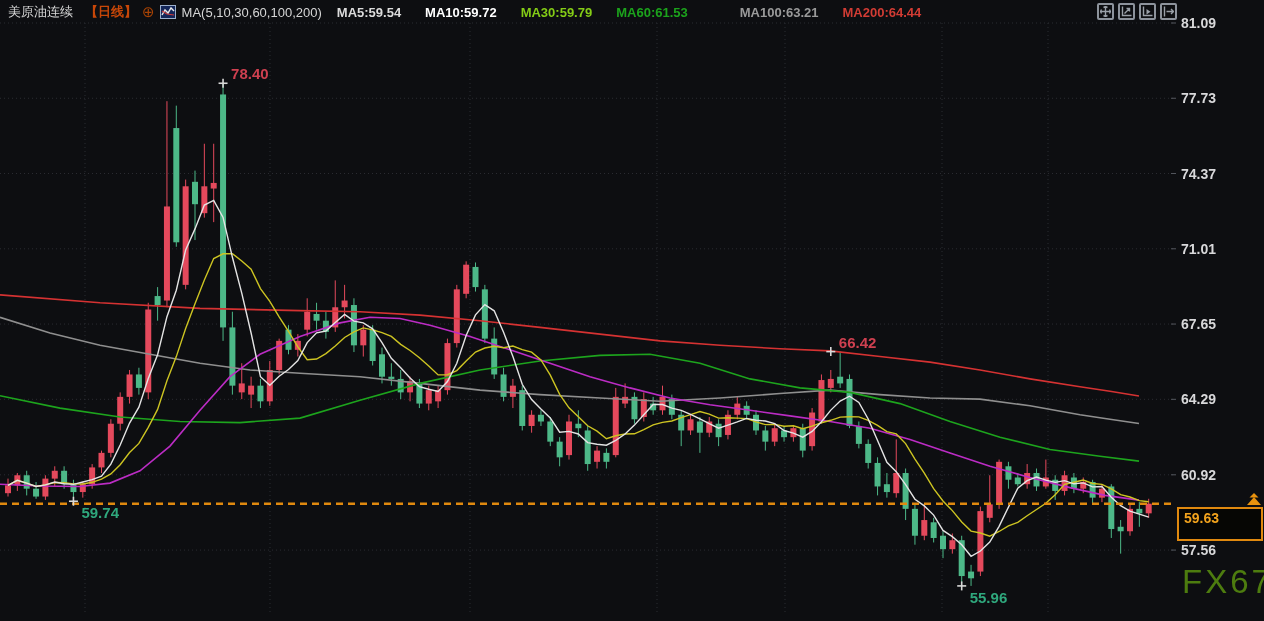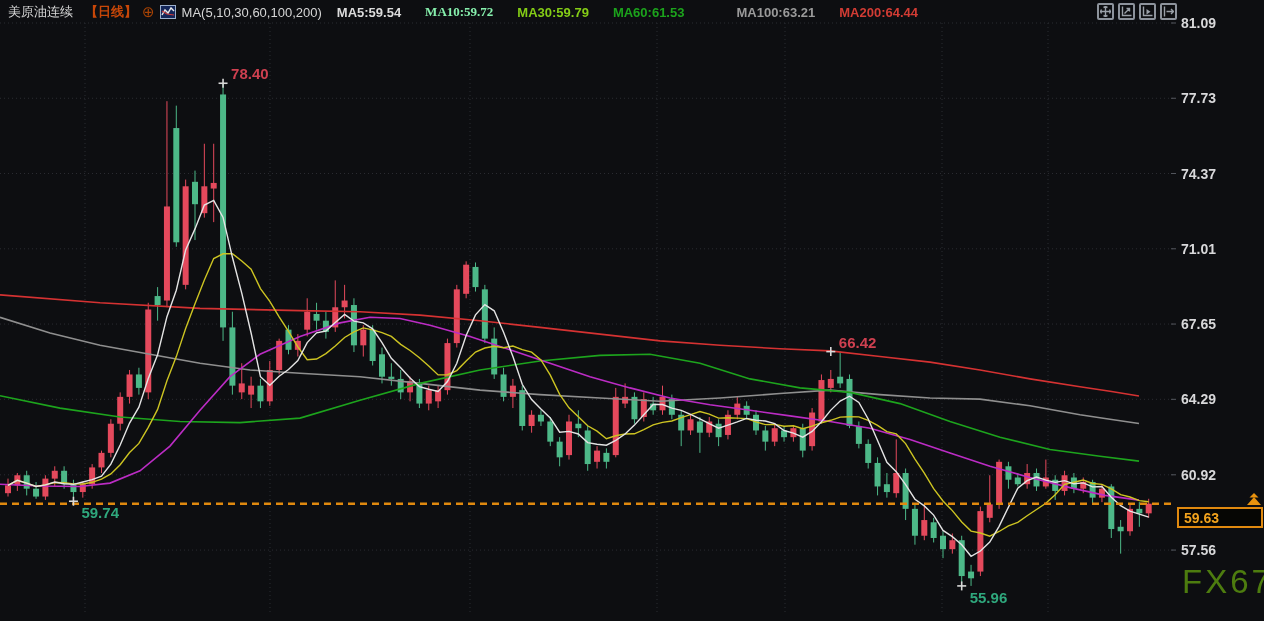--- a/index.html
+++ b/index.html
@@ -10,21 +10,21 @@
        padding-left:8px;font-size:13px;color:#d6d6d6;z-index:4;white-space:nowrap;}
   .hdr .sym{color:#dadada;font-weight:normal;}
   .hdr .period{color:#c84708;font-weight:bold;margin-left:12px;}
   .hdr .plus-ico{color:#a84304;font-size:15px;margin:0 5px;}
   .hdr .chart-ico{margin-right:6px;display:inline-flex;}
   .hdr .ma-param{color:#d6d6d6;margin-right:2px;}
   .hdr .ma-item{margin-right:11px;font-weight:bold;padding-left:13px;}
   .tools{position:absolute;top:3px;left:1097px;display:flex;gap:4px;z-index:4;}
   .tool{width:17px;height:17px;border:2px solid #8d939c;border-radius:2px;background:transparent;
         display:flex;align-items:center;justify-content:center;padding:0;cursor:pointer;}
-  .pricebox{position:absolute;left:1177px;top:507px;width:86px;height:21px;z-index:3;
+  .pricebox{position:absolute;left:1177px;top:507px;width:86px;height:34px;z-index:3;
         border:2px solid #e0890f;background:#060604;color:#f2a31d;font-size:14px;font-weight:bold;
         line-height:18px;padding-left:5px;box-sizing:border-box;}
   .uparrow{position:absolute;left:1246px;top:493px;z-index:4;}
   .watermark{position:absolute;left:1182px;top:563px;z-index:1;font-size:33px;color:#4d7c0f;
         letter-spacing:3px;}
 </style>
 </head>
 <body>
 
 <div id="app">
@@ -342,21 +342,21 @@
     <span class="plus-ico">⊕</span>
     <span class="chart-ico">
       <svg width="16" height="14" viewBox="0 0 16 14">
         <rect x="0.5" y="0.5" width="15" height="13" fill="#14275a" stroke="#9db0cc"></rect>
         <polyline points="2,10 5,5 8,8 11,3 14,6" fill="none" stroke="#e8e8e8" stroke-width="1.4"></polyline>
         <polyline points="2,6 7,9 14,10" fill="none" stroke="#d03a3a" stroke-width="1.1"></polyline>
       </svg>
     </span>
     <span class="ma-param">MA(5,10,30,60,100,200)</span>
     <span class="ma-item" style="color: rgb(220, 220, 220);">MA5:59.54</span>
-    <span class="ma-item" style="color: #86efac; font-family: Liberation Serif, serif;">MA10:59.72</span>
+    <span class="ma-item" style="color: #ffffff;">MA10:59.72</span>
     <span class="ma-item" style="color: #84cc16;">MA30:59.79</span>
     <span class="ma-item" style="color: rgb(28, 163, 28);">MA60:61.53</span>
     <span class="ma-item" style="color: rgb(154, 154, 154); margin-left: 28px;">MA100:63.21</span>
     <span class="ma-item" style="color: rgb(210, 60, 52);">MA200:64.44</span>
   </div>
 
   <div class="tools">
     <button class="tool">
       <svg width="11" height="11" viewBox="0 0 11 11" stroke="#9aa0a8" stroke-width="1.4" fill="none">
         <path d="M5.5 0.5v10M0.5 5.5h10M3.5 1.5l2-1 2 1M3.5 9.5l2 1 2-1M1.5 3.5l-1 2 1 2M9.5 3.5l1 2-1 2"></path>

